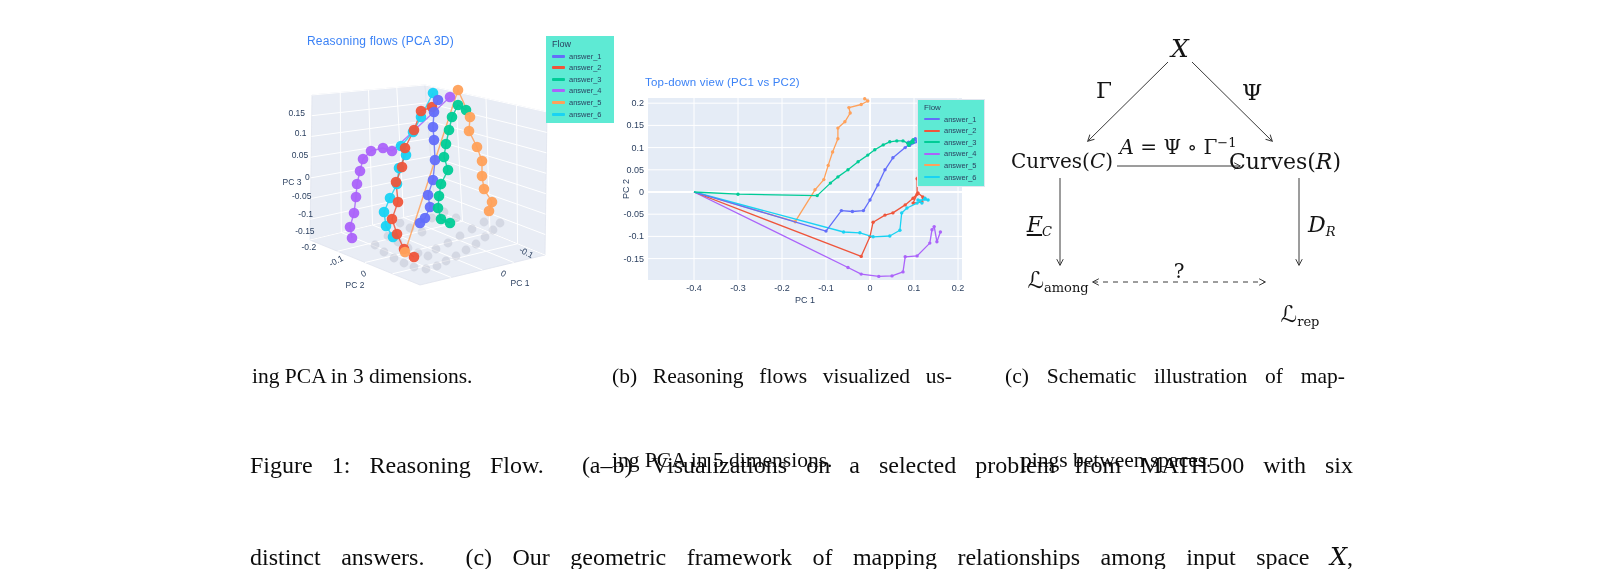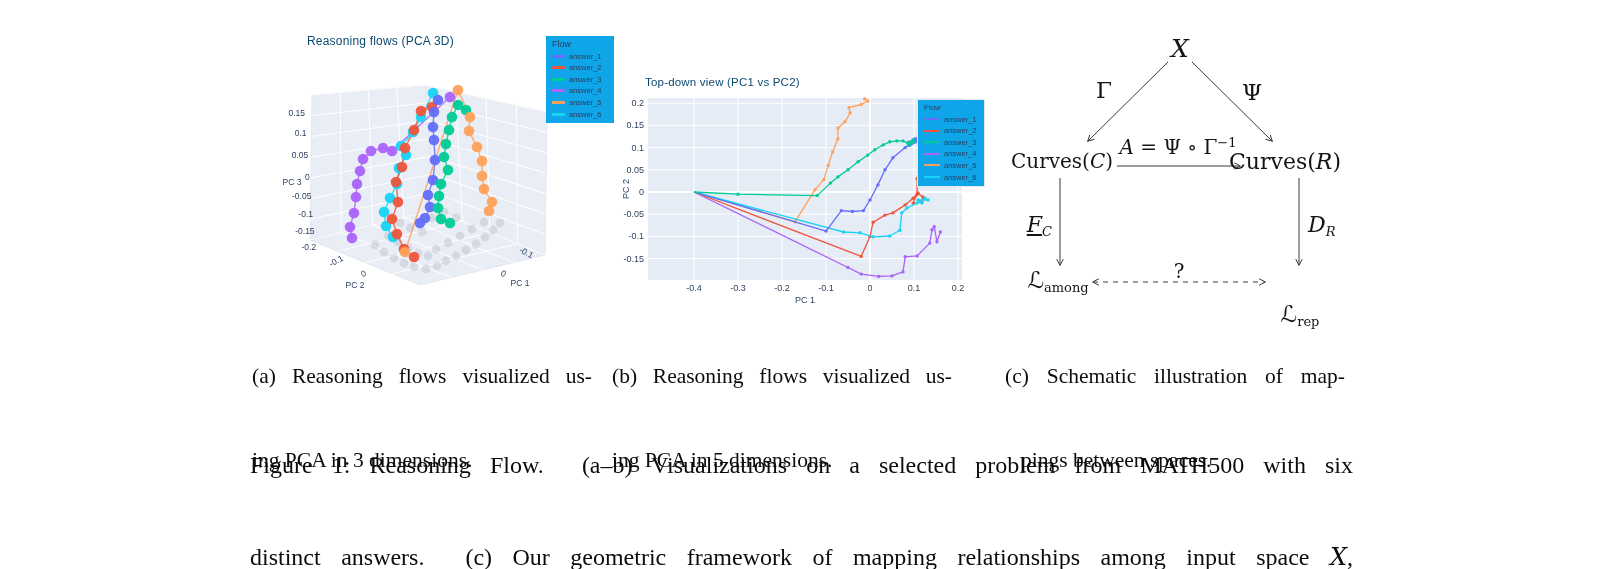--- a/index.html
+++ b/index.html
@@ -1,22 +1,22 @@
 <!DOCTYPE html>
 <html><head>
 <meta charset="utf-8">
 <style>
   html,body{margin:0;padding:0;background:#ffffff;}
   #page{position:relative;width:1618px;height:569px;background:#fff;overflow:hidden;
         font-family:"Liberation Sans",sans-serif;}
   .panel{position:absolute;}
-  .plot-title{position:absolute;font-size:12px;color:#0c4a6e;letter-spacing:.2px;}
+  .plot-title{position:absolute;font-size:12px;color:#3b82f6;letter-spacing:.2px;}
   svg{position:absolute;left:0;top:0;}
   
-  .legend{position:absolute;background:#0ea5e9;padding:3px 6px 4px 6px;}
+  .legend{position:absolute;background:#5eead4;padding:3px 6px 4px 6px;}
   .legend-b{border:1px solid #e2e6ef;}
   .legend-title{font-size:9px;color:#2a3f5f;margin-bottom:2px;}
   .lg-row{display:flex;align-items:center;margin-top:2.6px;cursor:pointer;}
   .lg-swatch{display:inline-block;width:13px;margin-right:4px;border-radius:1px;}
   .lg-a .lg-swatch{height:3px;}
   .lg-b .lg-swatch{width:16px;height:2px;}
   .lg-label{font-size:7.5px;color:#2a3f5f;white-space:nowrap;}
   
   .panel-c{font-family:"DejaVu Serif","DejaVu Sans",serif;color:#141414;}
   .cnode{position:absolute;white-space:nowrap;}
@@ -392,21 +392,20 @@
 
     <div class="cnode" style="left:18px;top:184px;width:34px;text-align:right;font-size:22px;text-decoration:underline;"><span class="mi">F</span><span class="msubi">C</span></div>
     <div class="cnode" style="left:308px;top:184px;font-size:22px;"><span class="mi">D</span><span class="msubi">R</span></div>
 
     <div class="cnode center" style="left:58px;top:253px;font-size:23px;"><span>ℒ</span><span class="msub">among</span></div>
     <div class="cnode center" style="left:179px;top:243px;font-size:20px;">?</div>
     <div class="cnode center" style="left:300px;top:253px;font-size:23px;margin-top:34px;"><span>ℒ</span><span class="msub">rep</span></div>
   </div>
 
   <div class="subcaption" style="left:252px;top:306px;">
-    <div class="jl">(a) Reasoning flows visualized us-</div>
     <div>ing PCA in 3 dimensions.</div>
   </div>
   <div class="subcaption" style="left:612px;top:306px;">
     <div class="jl">(b) Reasoning flows visualized us-</div>
     <div>ing PCA in 5 dimensions.</div>
   </div>
   <div class="subcaption" style="left:1005px;top:306px;">
     <div class="jl">(c) Schematic illustration of map-</div>
     <div style="margin-left:16px;">pings between spaces.</div>
   </div>

